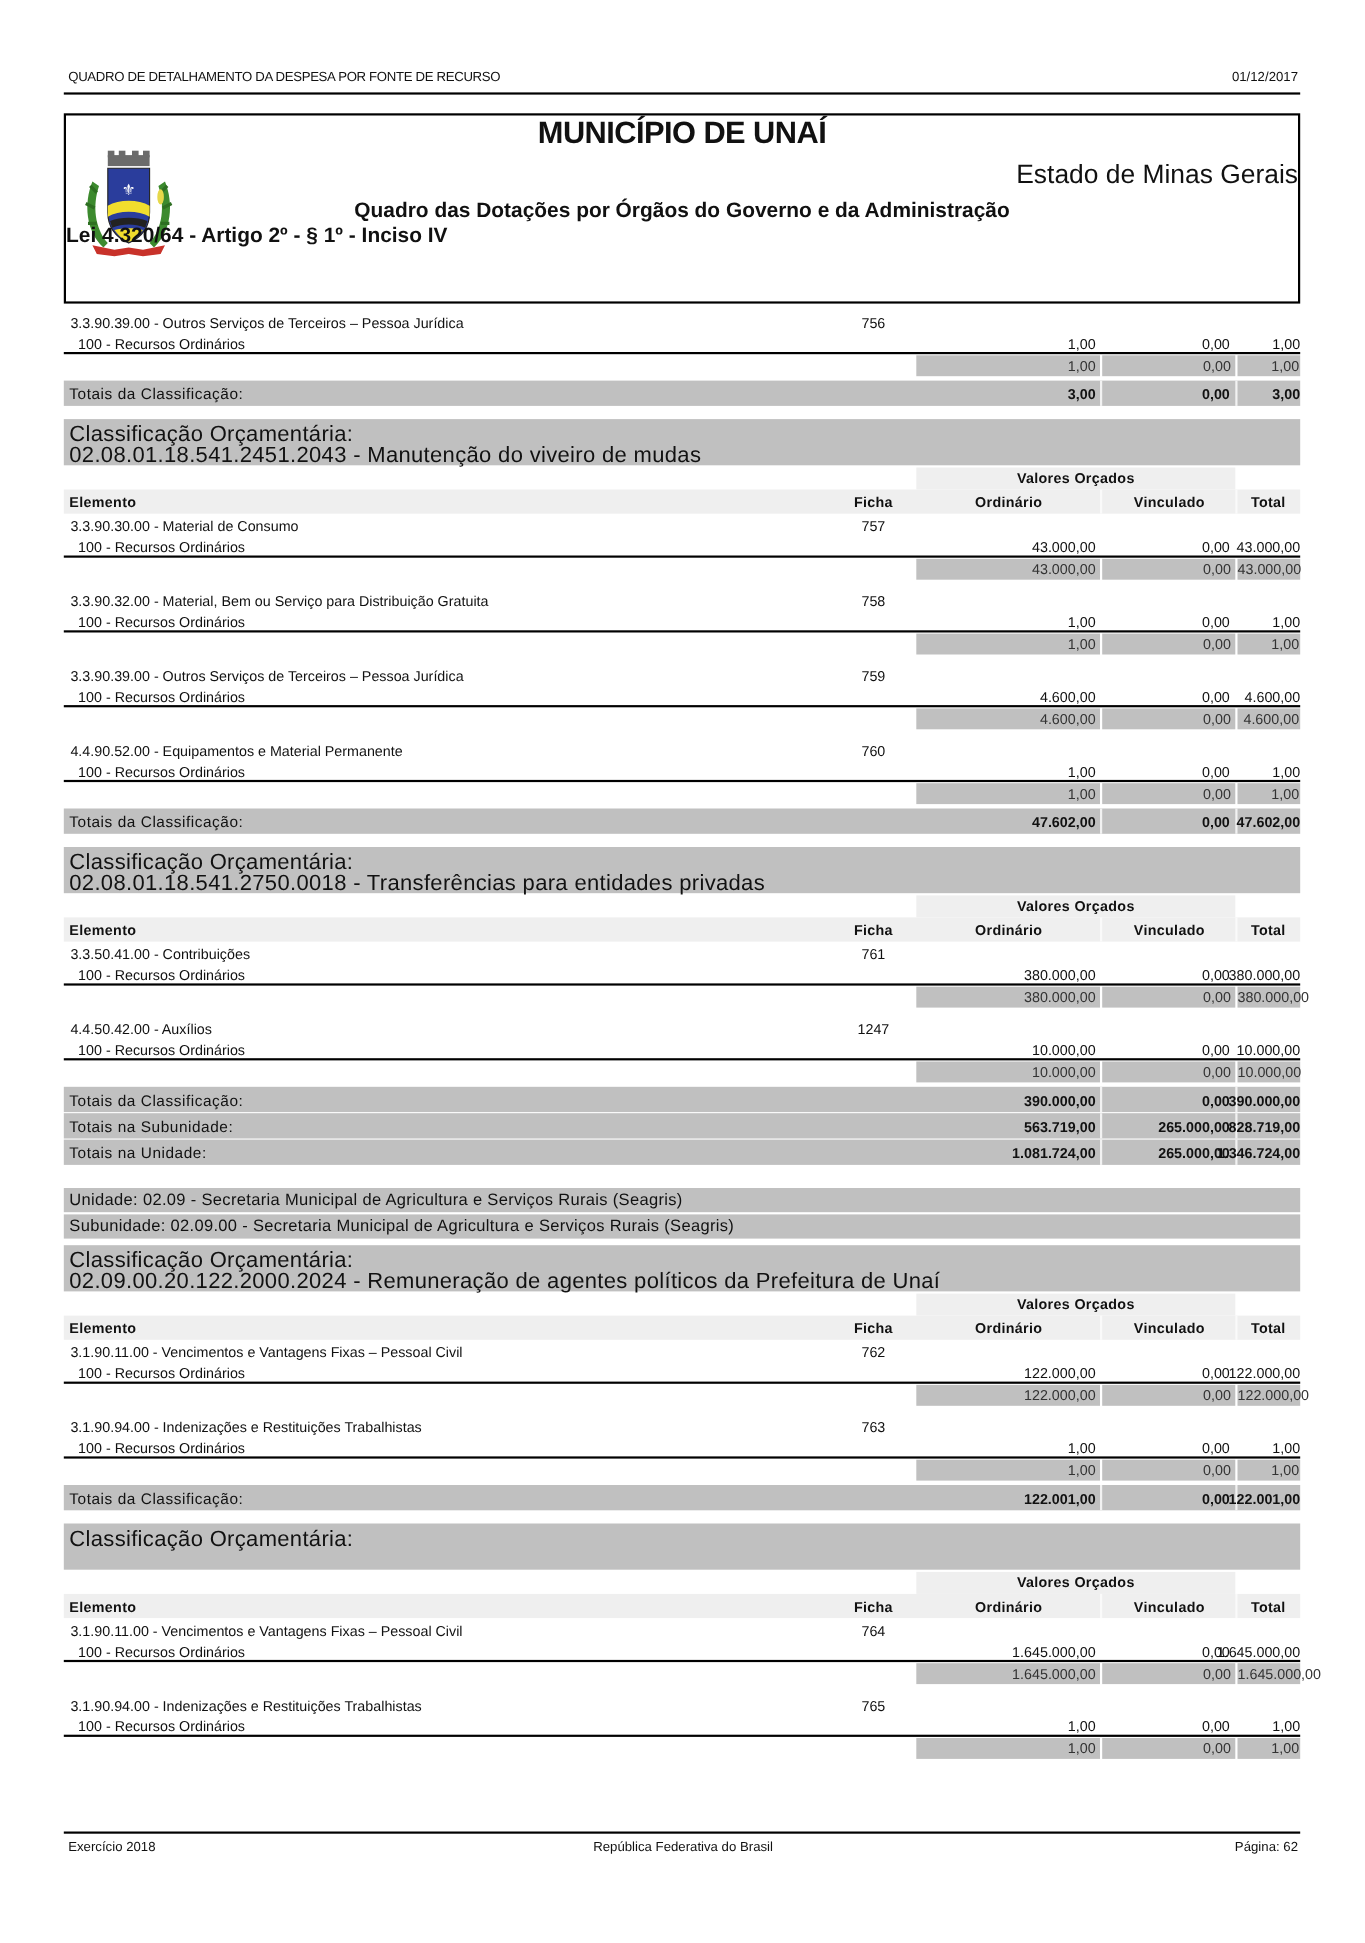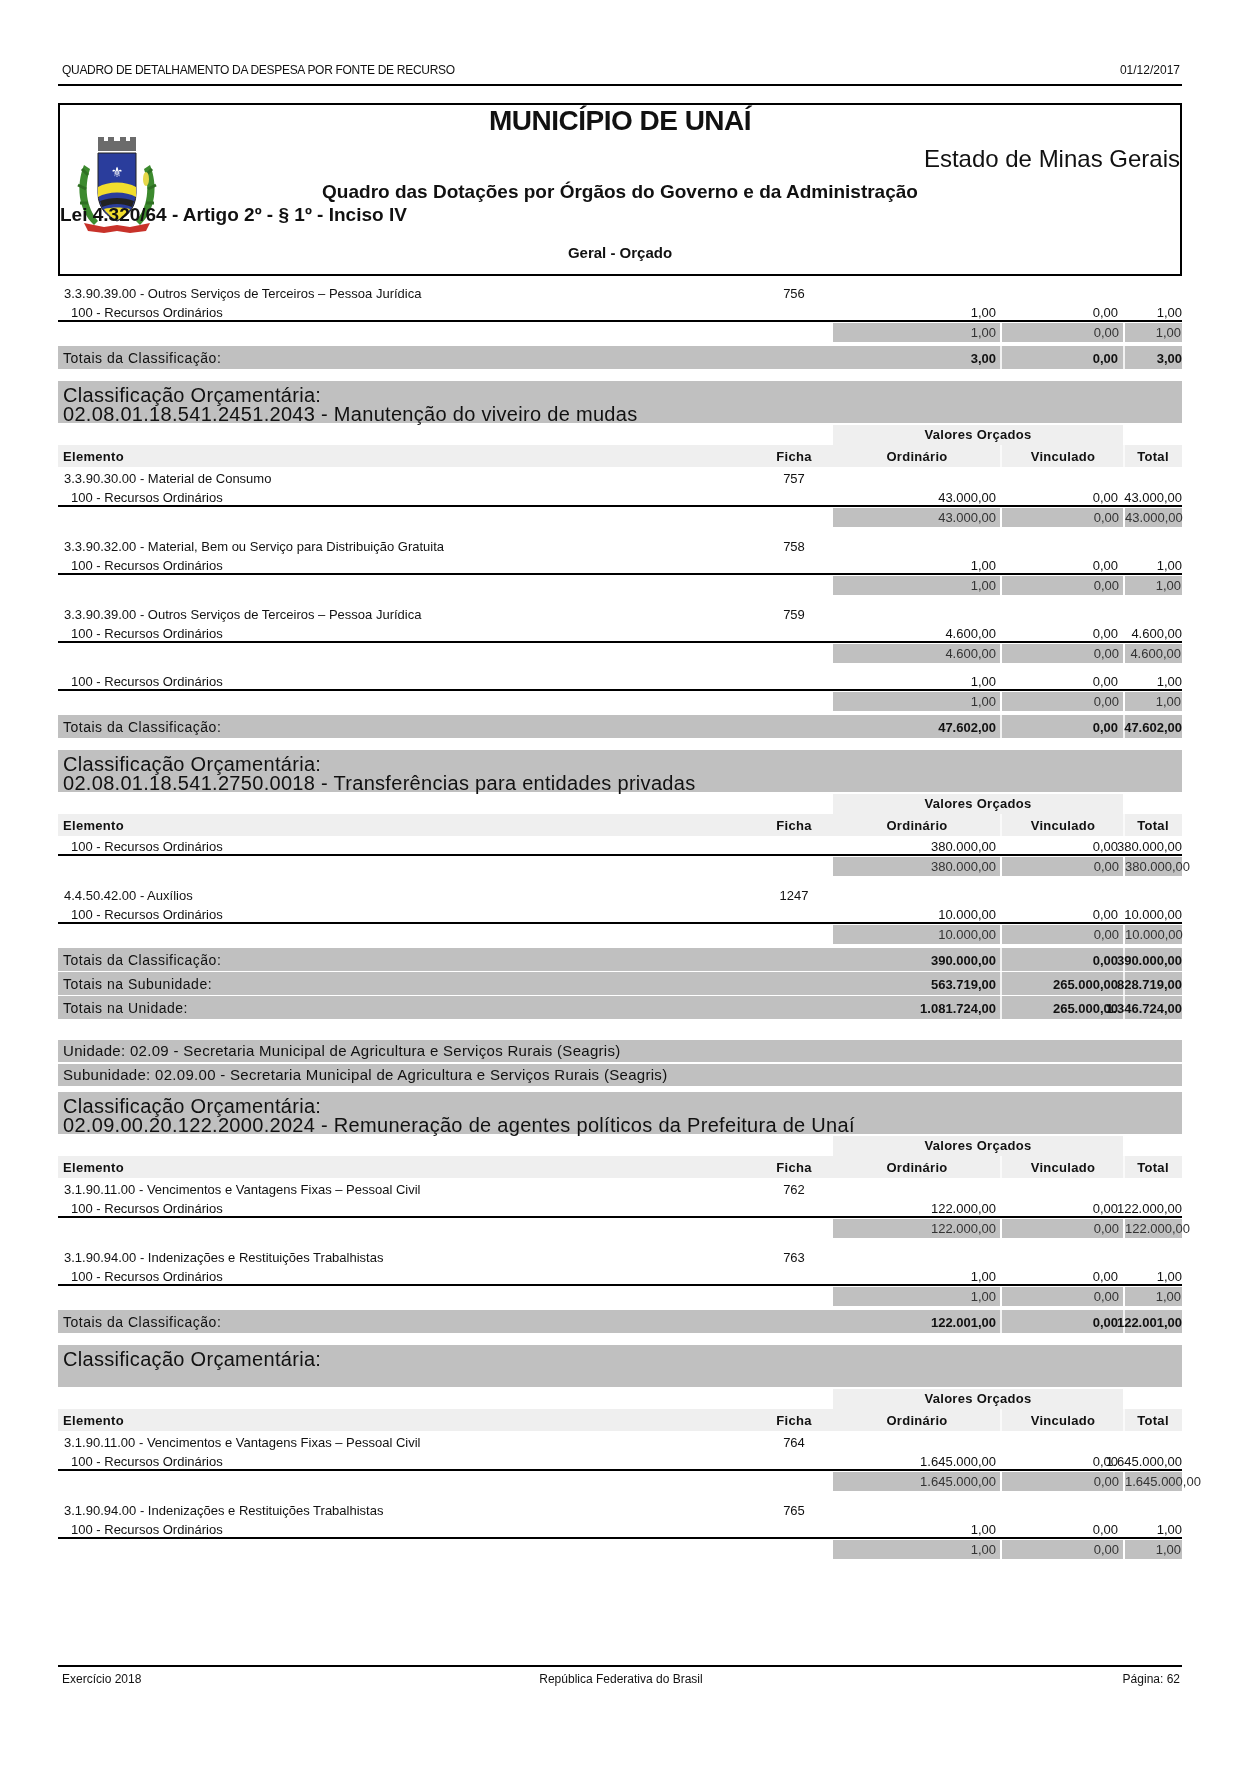--- a/index.html
+++ b/index.html
@@ -105,21 +105,20 @@
     <path d="M26 66 C36 62 50 62 60 66 L58 72 C48 68 38 68 28 72 Z" fill="#222"></path>
     <path d="M30 74 C38 72 48 72 56 74 C52 80 46 84 43 85 C40 84 34 80 30 74 Z" fill="#f1dd2d"></path>
     <text x="43" y="42" font-size="14" fill="#fff" text-anchor="middle" font-family="DejaVu Sans, sans-serif">⚜</text>
 
     <path d="M10 88 L30 92 L43 90 L56 92 L76 88 L72 96 L56 98 L43 96 L30 98 L14 96 Z" fill="#c8322a"></path>
   </svg>
   <div class="t1">MUNICÍPIO DE UNAÍ</div>
   <div class="t2">Estado de Minas Gerais</div>
   <div class="t3">Quadro das Dotações por Órgãos do Governo e da Administração</div>
   <div class="t4">Lei 4.320/64 - Artigo 2º - § 1º - Inciso IV</div>
-  <div class="t5">Geral - Orçado</div>
 </div>
 
 <div class="content">
 
   <div class="row el-line">
     <span class="name">3.3.90.39.00 - Outros Serviços de Terceiros – Pessoa Jurídica</span>
     <span class="ficha">756</span>
   </div>
   <div class="row src-line">
     <span class="name">100 - Recursos Ordinários</span>
@@ -196,20 +195,24 @@
         <span class="name">100 - Recursos Ordinários</span>
         <span class="num c1">4.600,00</span>
         <span class="num c2">0,00</span>
         <span class="num c3w">4.600,00</span>
       </div>
       <div class="row sub-line">
         <span class="cell k1">4.600,00</span>
         <span class="cell k2">0,00</span>
         <span class="cell k3w" style="width:57px;padding-right:1px">4.600,00</span>
       </div>
+      <div class="row el-line">
+        <span class="name">4.4.90.52.00 - Equipamentos e Material Permanente</span>
+        <span class="ficha">760</span>
+      </div>
       <div class="row src-line">
         <span class="name">100 - Recursos Ordinários</span>
         <span class="num c1">1,00</span>
         <span class="num c2">0,00</span>
         <span class="num c3w">1,00</span>
       </div>
       <div class="row sub-line">
         <span class="cell k1">1,00</span>
         <span class="cell k2">0,00</span>
         <span class="cell k3w" style="width:57px;padding-right:1px">1,00</span>
@@ -234,20 +237,24 @@
   <div class="row hd-line">
     <span class="h-el">Elemento</span>
     <span class="h-fi">Ficha</span>
     <span class="h-or">Ordinário</span>
     <span class="h-vi">Vinculado</span>
     <span class="h-to">Total</span>
     <span class="hsep" style="left:942px"></span>
       <span class="hsep" style="left:1065px"></span>
   </div>
   <div>
+      <div class="row el-line">
+        <span class="name">3.3.50.41.00 - Contribuições</span>
+        <span class="ficha">761</span>
+      </div>
       <div class="row src-line">
         <span class="name">100 - Recursos Ordinários</span>
         <span class="num c1">380.000,00</span>
         <span class="num c2">0,00</span>
         <span class="num c3w">380.000,00</span>
       </div>
       <div class="row sub-line">
         <span class="cell k1">380.000,00</span>
         <span class="cell k2">0,00</span>
         <span class="cell k3w" style="width:57px;padding-right:1px">380.000,00</span>

